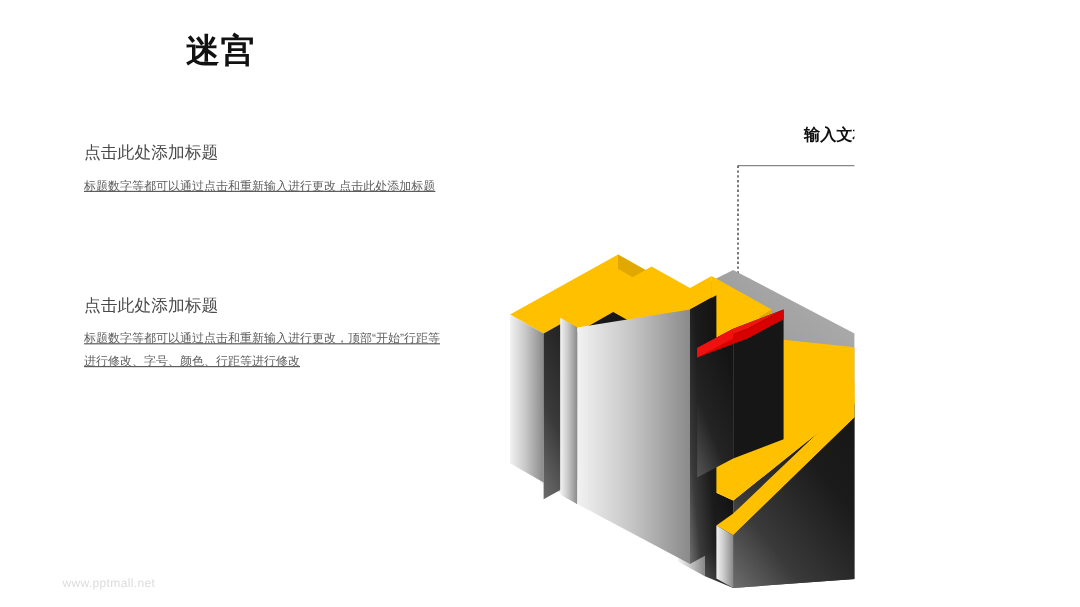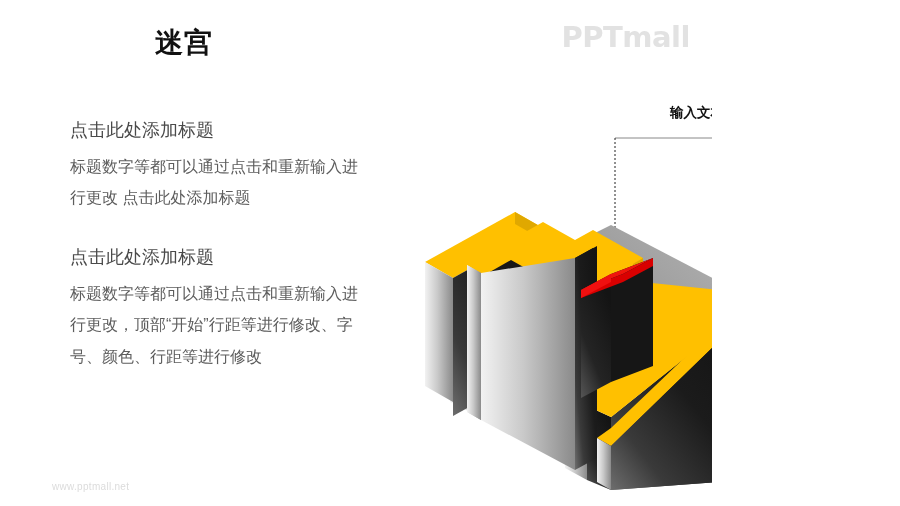--- a/index.html
+++ b/index.html
@@ -44,31 +44,32 @@
   
   .text-block {
     position: absolute;
     left: 70px;
     width: 300px;
   }
   #text-block-1 { top: 118px; }
   #text-block-2 { top: 245px; }
 
   .block-heading {
-    font-size: 18px;
+    font-size: 14px;
     color: #4a4a4a;
     margin: 0 0 8px 0;
     line-height: 1.4;
     font-weight: normal;
   }
   .block-body {
-    font-size: 16px;
+    font-size: 10px;
     color: #5d5d5d;
     line-height: 1.95;
     margin: 0;
+    text-decoration: underline;
   }
 
   
   #callout-label {
     position: absolute;
     left: 622px;
     top: 104px;
     font-size: 13.5px;
     font-weight: bold;
     color: #111111;
@@ -101,21 +102,20 @@
     color: #dcdcdc;
     letter-spacing: 0.3px;
   }
 </style>
 </head>
 <body>
 
 <div id="slide">
 
   <div id="page-title">迷宫</div>
-  <div id="brand-logo">PPTmall</div>
 
   <div class="text-block" id="text-block-1">
     <p class="block-heading">点击此处添加标题</p>
     <p class="block-body">标题数字等都可以通过点击和重新输入进行更改 点击此处添加标题</p>
   </div>
 
   <div class="text-block" id="text-block-2">
     <p class="block-heading">点击此处添加标题</p>
     <p class="block-body">标题数字等都可以通过点击和重新输入进行更改，顶部“开始”行距等进行修改、字号、颜色、行距等进行修改</p>
   </div>

